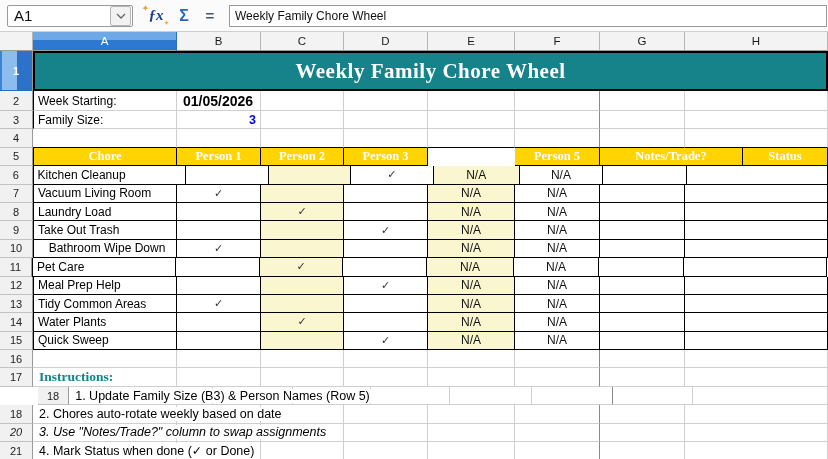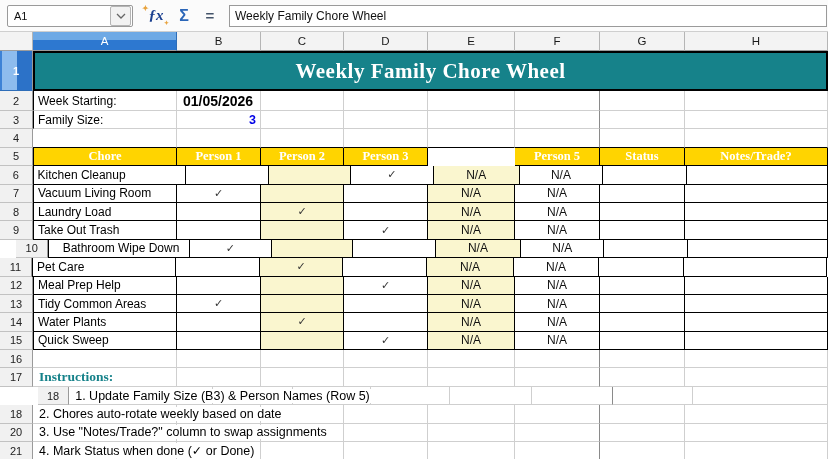--- a/index.html
+++ b/index.html
@@ -5,21 +5,21 @@
   :root{
     --teal:#16828A; --gold:#FFD400; --cream:#FAF6CF; --value-blue:#0000E6;
   }
   *{margin:0;padding:0;box-sizing:border-box}
   body{background:#fff;font-family:"Liberation Sans",sans-serif;}
   .app{width:828px;height:459px;overflow:hidden;background:#fff;position:relative;}
 
   
   .fbar{height:32px;background:#fbfbfb;border-bottom:1px solid #cfcfcf;display:flex;align-items:center;}
   .namebox{width:126px;height:22px;margin-left:7px;background:#fff;border:1px solid #9a9a9a;border-radius:2px;display:flex;align-items:center;justify-content:space-between;}
-  .nb-text{padding-left:6px;font-size:11px;color:#111;}
+  .nb-text{padding-left:6px;font-size:15px;color:#111;}
   .nb-drop{width:21px;height:20px;margin-right:1px;background:#f2f2f2;border:1px solid #b5b5b5;border-radius:2px;display:flex;align-items:center;justify-content:center;}
   .tool{height:22px;display:flex;align-items:center;justify-content:center;cursor:default;}
   .fx{width:30px;margin-left:8px;position:relative;font-family:"Liberation Serif",serif;font-style:italic;font-weight:bold;color:#1a3f8f;font-size:15px;}
   .fx .star1{position:absolute;left:1px;top:-1px;font-size:8px;color:#e8a33d;font-style:normal;}
   .fx .star2{position:absolute;right:2px;bottom:1px;font-size:6px;color:#e8a33d;font-style:normal;}
   .sum{width:26px;color:#2b66b8;font-weight:bold;font-size:16px;}
   .eq{width:26px;color:#44546a;font-weight:bold;font-size:15px;}
   .finput{flex:1;height:22px;margin-left:6px;margin-right:1px;background:#fff;border:1px solid #9a9a9a;display:flex;align-items:center;font-size:12px;color:#111;padding-left:5px;}
 
   
@@ -153,25 +153,25 @@
           </div>
           <div class="cell tbl gold" style="width: 84px;">
             <span>Person 3</span>
           </div>
           <div class="cell tbl gold" style="width: 87px; margin-top: 44px;">
             <span>Person 4</span>
           </div>
           <div class="cell tbl gold" style="width: 85px;">
             <span>Person 5</span>
           </div>
+          <div class="cell tbl gold" style="width: 143px;">
+            <span>Notes/Trade?</span>
+          </div>
           <div class="cell tbl gold" style="width: 85px;">
             <span>Status</span>
-          </div>
-          <div class="cell tbl gold" style="width: 143px;">
-            <span>Notes/Trade?</span>
           </div>
         </div>
         <div class="row" style="height: 18.4px;">
           <div class="cell rh" style="width: 33px;">6</div>
           <div class="cell tbl left bl" style="width: 156px;">
             <span>Kitchen Cleanup</span>
           </div>
           <div class="cell tbl center" style="width: 84px;">
             <span class="check"></span>
           </div>
@@ -268,21 +268,21 @@
           <div class="cell tbl center" style="width: 85px;">
             <span class="na">N/A</span>
           </div>
           <div class="cell tbl center" style="width: 85px;">
             <span class="na"></span>
           </div>
           <div class="cell tbl center" style="width: 143px;">
             <span class="na"></span>
           </div>
         </div>
-        <div class="row" style="height: 18.4px; margin-left: 16px;">
+        <div class="row" style="height: 18.4px;">
           <div class="cell rh" style="width: 33px;">10</div>
           <div class="cell tbl left bl" style="width: 144px; justify-content: center;">
             <span>Bathroom Wipe Down</span>
           </div>
           <div class="cell tbl center" style="width: 84px;">
             <span class="check">✓</span>
           </div>
           <div class="cell tbl center cream" style="width: 83px;">
             <span class="check"></span>
           </div>
@@ -480,21 +480,21 @@
             <span class="body-txt">2. Chores auto-rotate weekly based on date</span>
           </div>
           <div class="cell" style="width: 84px;"></div>
           <div class="cell" style="width: 83px;"></div>
           <div class="cell" style="width: 84px;"></div>
           <div class="cell" style="width: 87px;"></div>
           <div class="cell  pb" style="width: 85px;"></div>
           <div class="cell" style="width: 85px;"></div>
           <div class="cell" style="width: 143px;"></div>
         </div>
-        <div class="row" style="height: 18.4px;">
+        <div class="row" style="height: 18.4px; font-style: italic;">
           <div class="cell rh" style="width: 33px;">20</div>
           <div class="cell left ovf" style="width: 144px;">
             <span class="body-txt">3. Use "Notes/Trade?" column to swap assignments</span>
           </div>
           <div class="cell" style="width: 84px;"></div>
           <div class="cell" style="width: 83px;"></div>
           <div class="cell" style="width: 84px;"></div>
           <div class="cell" style="width: 87px;"></div>
           <div class="cell  pb" style="width: 85px;"></div>
           <div class="cell" style="width: 85px;"></div>

